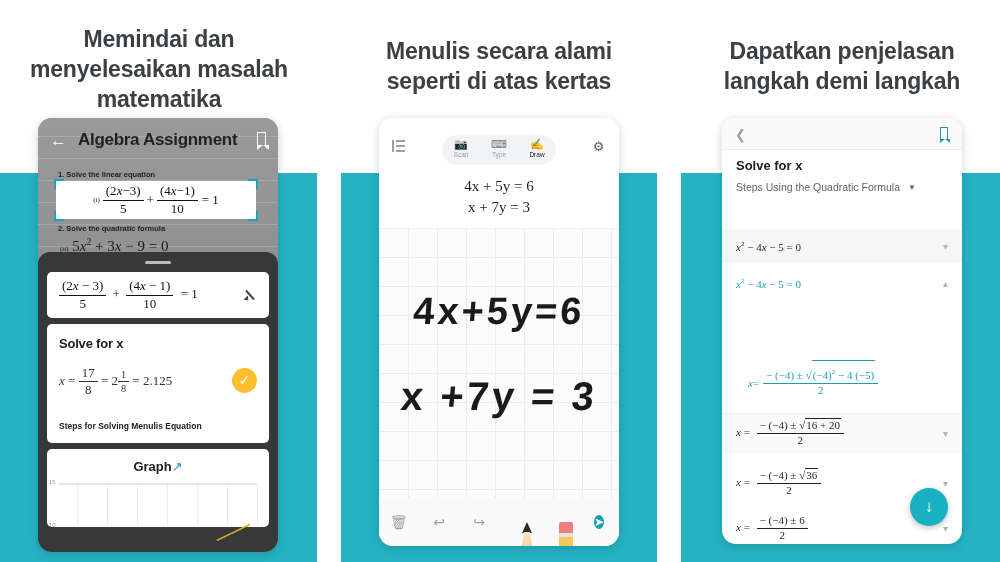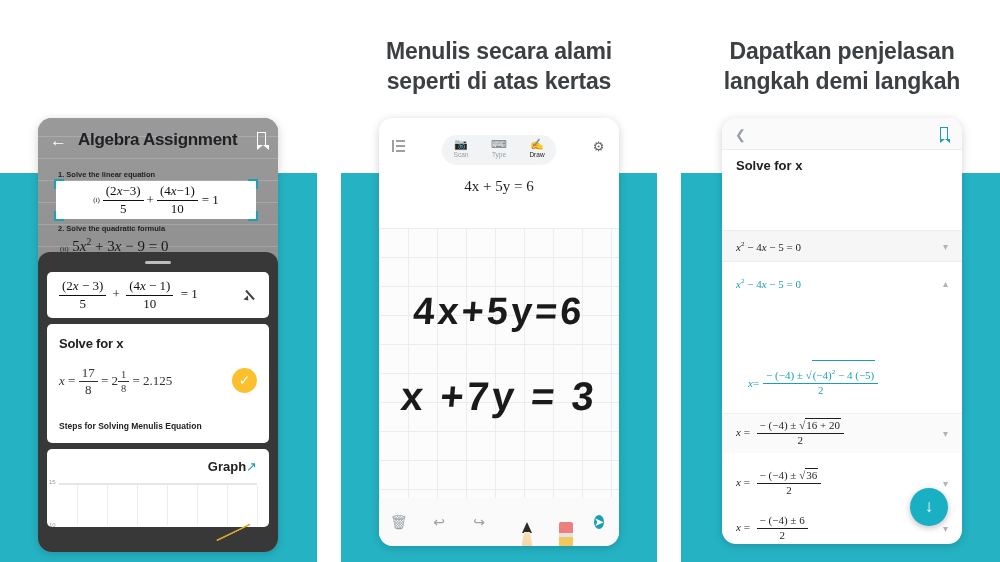--- a/index.html
+++ b/index.html
@@ -136,21 +136,21 @@
   .check-badge {
     position:absolute; right:12px; top:44px; width:25px; height:25px; border-radius:50%;
     background:#fcc02e; color:#fff; font-size:14px; line-height:25px; text-align:center;
   }
   .p1-cta {
     background:#1a9fb2; border-radius:4px; height:24px; line-height:24px;
     text-align:center; color:#fff; font-size:9px; font-weight:bold;
     margin-bottom:6px; letter-spacing:-0.1px;
   }
   .p1-card-graph { padding:10px 12px 0 12px; height:78px; }
-  .graph-head { display:flex; align-items:center; justify-content:flex-end; }
+  .graph-head { display:flex; align-items:center; justify-content:center; }
   .graph-title { font-size:13px; font-weight:bold; color:#202124; }
   .expand-ic { color:#1a9fb2; font-size:13px; transform:rotate(0deg); }
   .graph-area {
     position:relative; margin-top:9px; height:42px; border-top:2px solid #e6e6e6;
     background:#fff;
   }
   .gcol { position:absolute; top:0; bottom:0; width:1px; background:#ededed; }
   .ylab { position:absolute; left:-10px; top:-6px; font-size:6px; color:#9a9a9a; }
   .ylab2 { position:absolute; left:-10px; bottom:-3px; font-size:6px; color:#9a9a9a; }
   .gcurve {
@@ -294,20 +294,21 @@
 </style>
 </head>
 <body>
 
 <div class="stage">
 
   <div class="band b1"></div>
   <div class="band b2"></div>
   <div class="band b3"></div>
 
+  <div class="heading h1">Memindai dan menyelesaikan masalah matematika</div>
   <div class="heading h2">Menulis secara alami seperti di atas kertas</div>
   <div class="heading h3">Dapatkan penjelasan langkah demi langkah</div>
 
   <div class="phone p1">
     <div class="p1-doc">
       <div class="rule" style="top:18px"></div>
       <div class="rule" style="top:40px"></div>
       <div class="rule" style="top:62px"></div>
       <div class="rule" style="top:84px"></div>
       <div class="rule" style="top:106px"></div>
@@ -416,20 +417,21 @@
           <span class="glyph">✍</span>
           <span class="lbl">Draw</span>
         </div>
       </div>
 
       <span class="p2-gear">⚙</span>
     </div>
 
     <div class="p2-typed">
       <div>4x + 5y = 6</div>
+      <div>x + 7y = 3</div>
     </div>
 
     <div class="p2-canvas">
       <div class="hand l1">4x+5y=6</div>
       <div class="hand l2">x +7y = 3</div>
     </div>
 
     <div class="p2-bottom">
       <span class="tb">🗑</span>
       <span class="tb">↩</span>
@@ -447,20 +449,24 @@
   </div>
 
   <div class="phone p3">
     <div class="p3-top">
       <span class="p3-back">❮</span>
       <span class="p3-book"></span>
     </div>
 
     <div class="p3-h">Solve for x</div>
 
+    <div class="p3-sel">
+      <span>Steps Using the Quadratic Formula</span>
+      <span style="font-size:8px;">▼</span>
+    </div>
 
     <div class="p3-row r1">
       <span><i>x</i><sup>2</sup> − 4<i>x</i> − 5 = 0</span>
       <span class="chev">▾</span>
     </div>
 
     <div class="p3-row r2">
       <span><i>x</i><sup>2</sup> − 4<i>x</i> − 5 = 0</span>
       <span class="chev">▴</span>
     </div>

